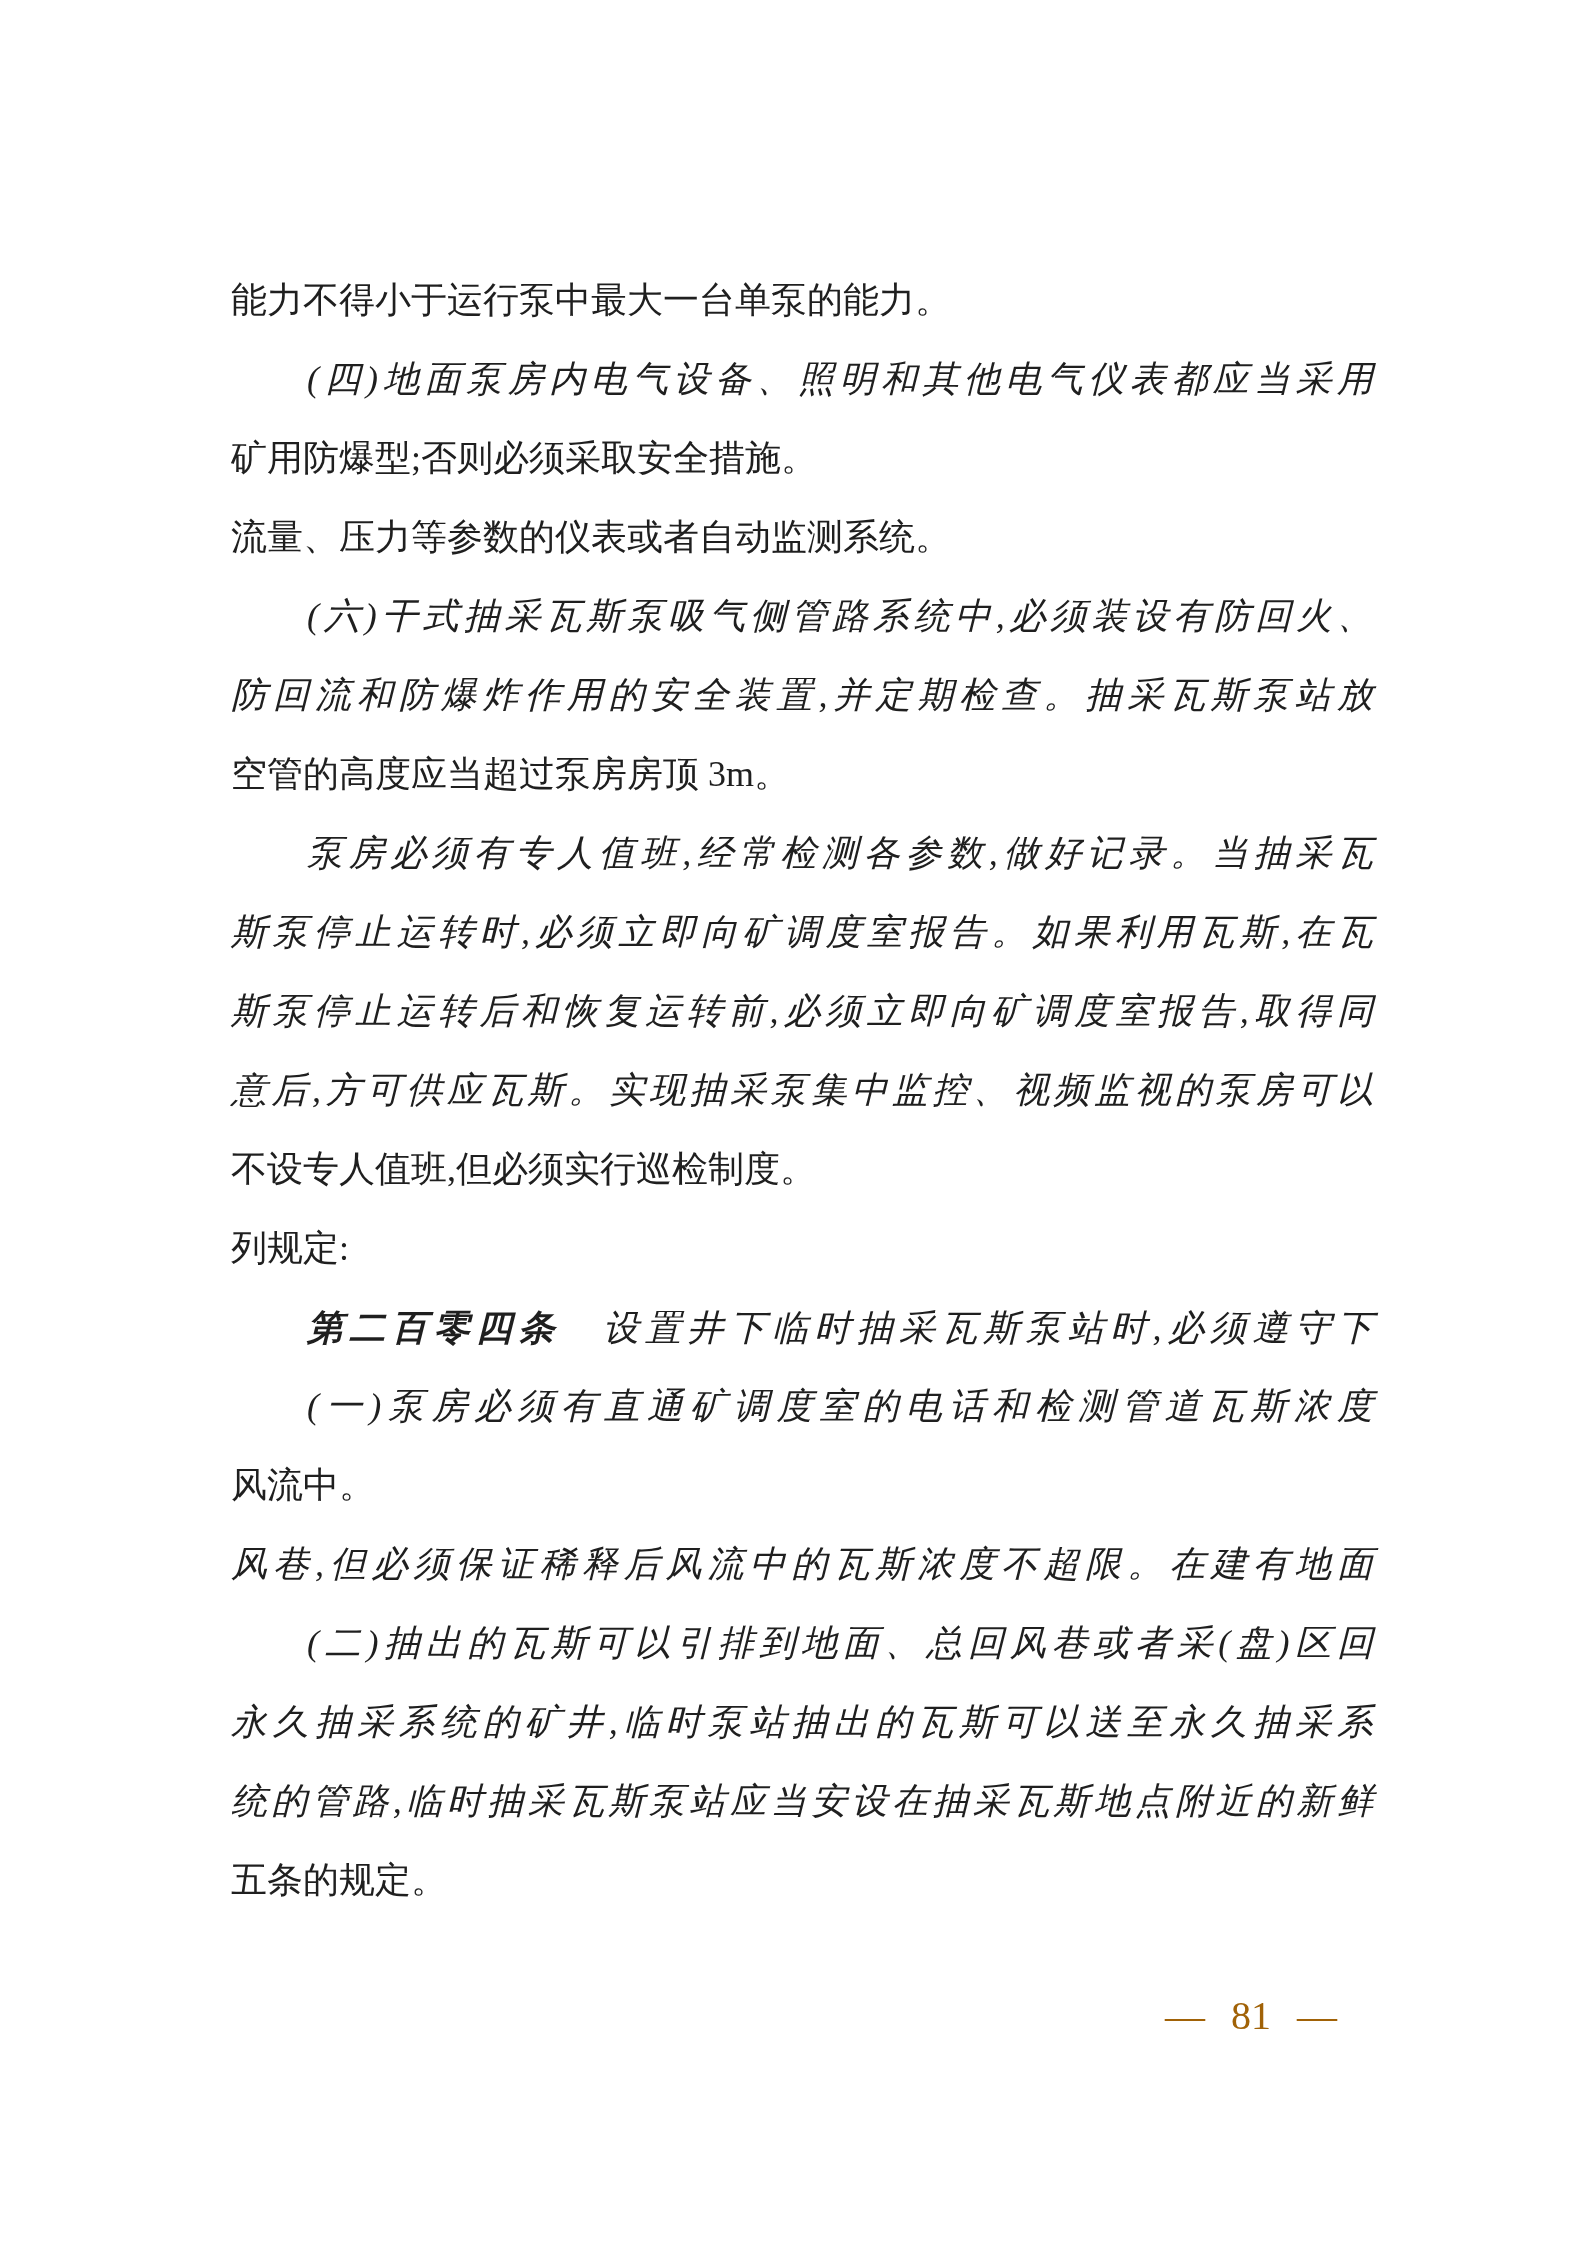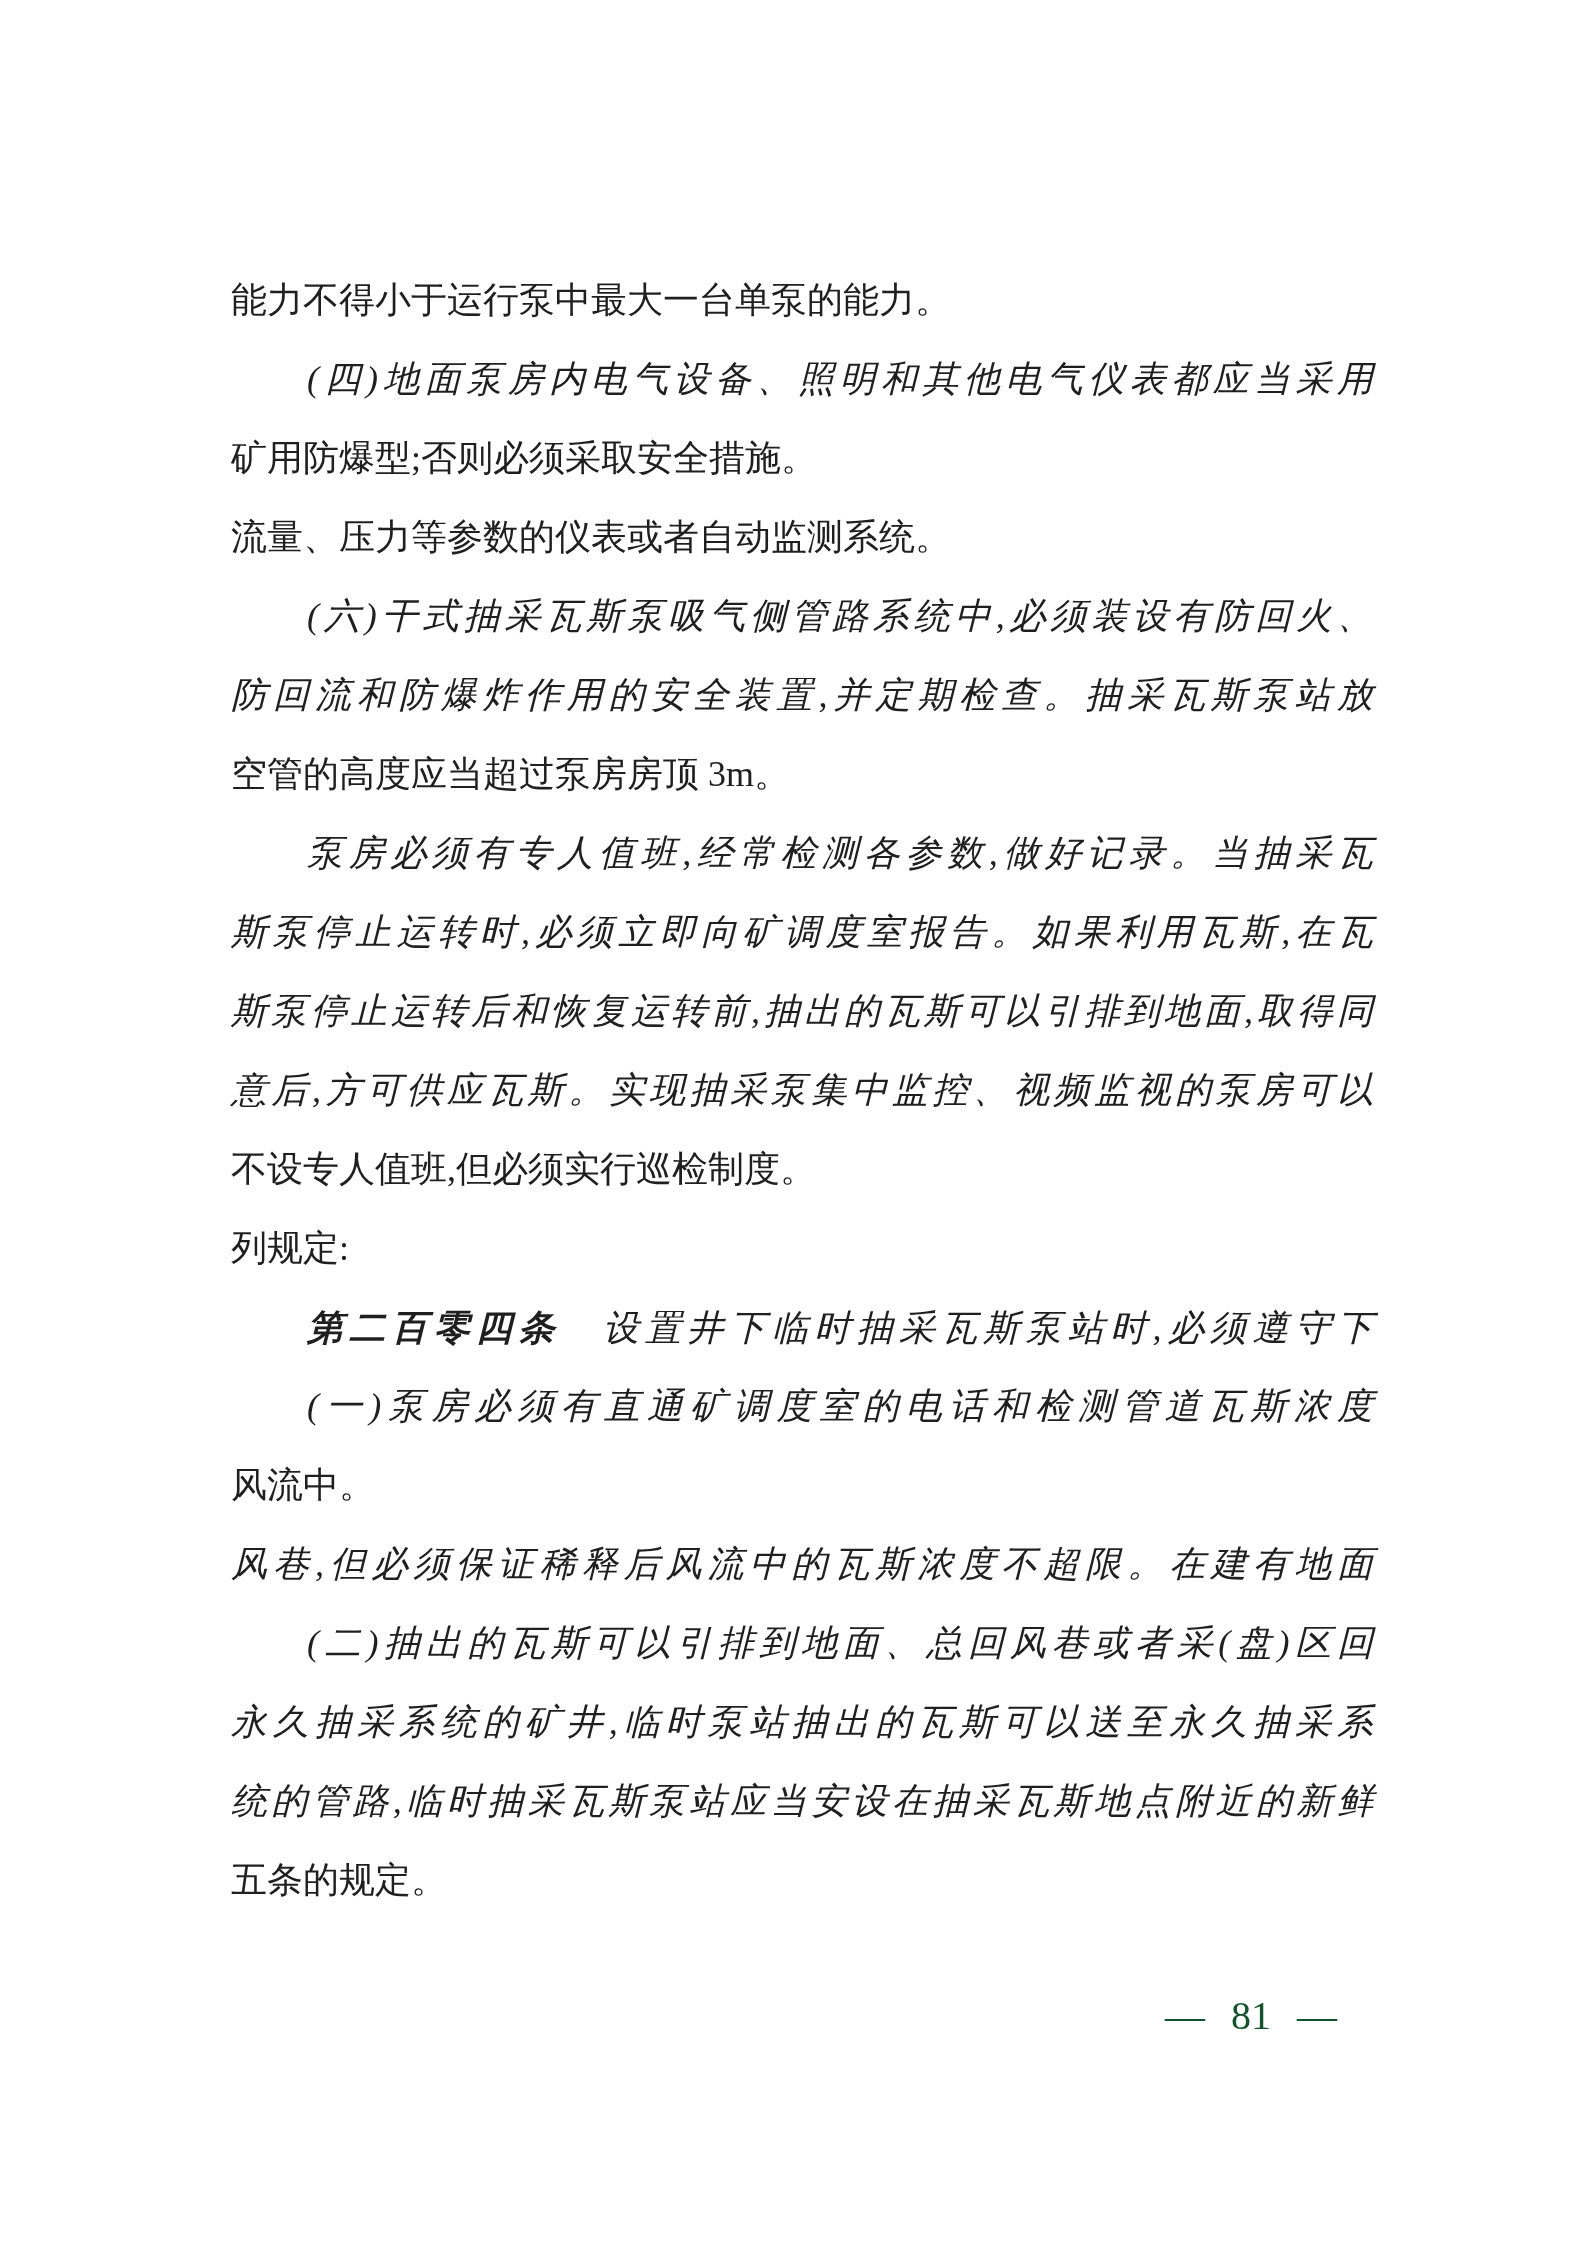--- a/index.html
+++ b/index.html
@@ -48,21 +48,21 @@
     font-family: "Liberation Sans", sans-serif;
     font-weight: 700;
   }
   .footer {
     position: absolute;
     top: 1990px;
     right: 250px;
     height: 52px;
     line-height: 52px;
     font-size: 40px;
-    color: #14532d;
+    color: #a16207;
     white-space: nowrap;
     text-align: right;
   }
   .footer .dash {
     letter-spacing: 0;
   }
   .footer .page-num {
     margin: 0 26px;
   }
 </style>
@@ -74,21 +74,21 @@
   <div class="text-block" id="text-block">
       <div class="line"><span>能力不得小于运行泵中最大一台单泵的能力。</span></div>
       <div class="line indent justify"><span>(四)地面泵房内电气设备、照明和其他电气仪表都应当采用</span></div>
       <div class="line"><span>矿用防爆型;否则必须采取安全措施。</span></div>
       <div class="line"><span>流量、压力等参数的仪表或者自动监测系统。</span></div>
       <div class="line indent justify"><span>(六)干式抽采瓦斯泵吸气侧管路系统中,必须装设有防回火、</span></div>
       <div class="line justify"><span>防回流和防爆炸作用的安全装置,并定期检查。抽采瓦斯泵站放</span></div>
       <div class="line"><span>空管的高度应当超过泵房房顶 3m。</span></div>
       <div class="line indent justify"><span>泵房必须有专人值班,经常检测各参数,做好记录。当抽采瓦</span></div>
       <div class="line justify"><span>斯泵停止运转时,必须立即向矿调度室报告。如果利用瓦斯,在瓦</span></div>
-      <div class="line justify"><span>斯泵停止运转后和恢复运转前,抽出的瓦斯可以引排到地面,取得同</span></div>
+      <div class="line justify"><span>斯泵停止运转后和恢复运转前,必须立即向矿调度室报告,取得同</span></div>
       <div class="line justify"><span>意后,方可供应瓦斯。实现抽采泵集中监控、视频监视的泵房可以</span></div>
       <div class="line"><span>不设专人值班,但必须实行巡检制度。</span></div>
       <div class="line"><span>列规定:</span></div>
       <div class="line indent justify"><span class="article-no">第二百零四条</span><span>　设置井下临时抽采瓦斯泵站时,必须遵守下</span></div>
       <div class="line indent justify"><span>(一)泵房必须有直通矿调度室的电话和检测管道瓦斯浓度</span></div>
       <div class="line"><span>风流中。</span></div>
       <div class="line justify"><span>风巷,但必须保证稀释后风流中的瓦斯浓度不超限。在建有地面</span></div>
       <div class="line indent justify"><span>(二)抽出的瓦斯可以引排到地面、总回风巷或者采(盘)区回</span></div>
       <div class="line justify"><span>永久抽采系统的矿井,临时泵站抽出的瓦斯可以送至永久抽采系</span></div>
       <div class="line justify"><span>统的管路,临时抽采瓦斯泵站应当安设在抽采瓦斯地点附近的新鲜</span></div>

